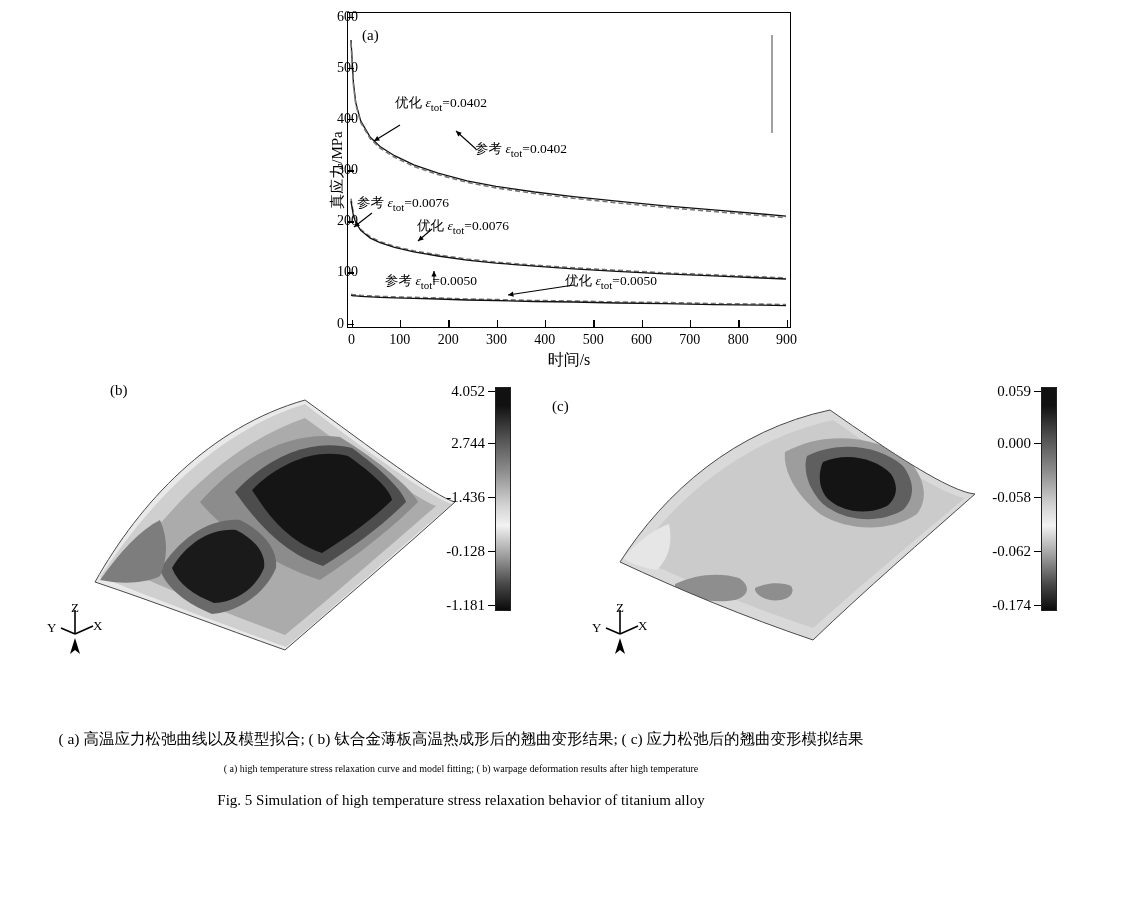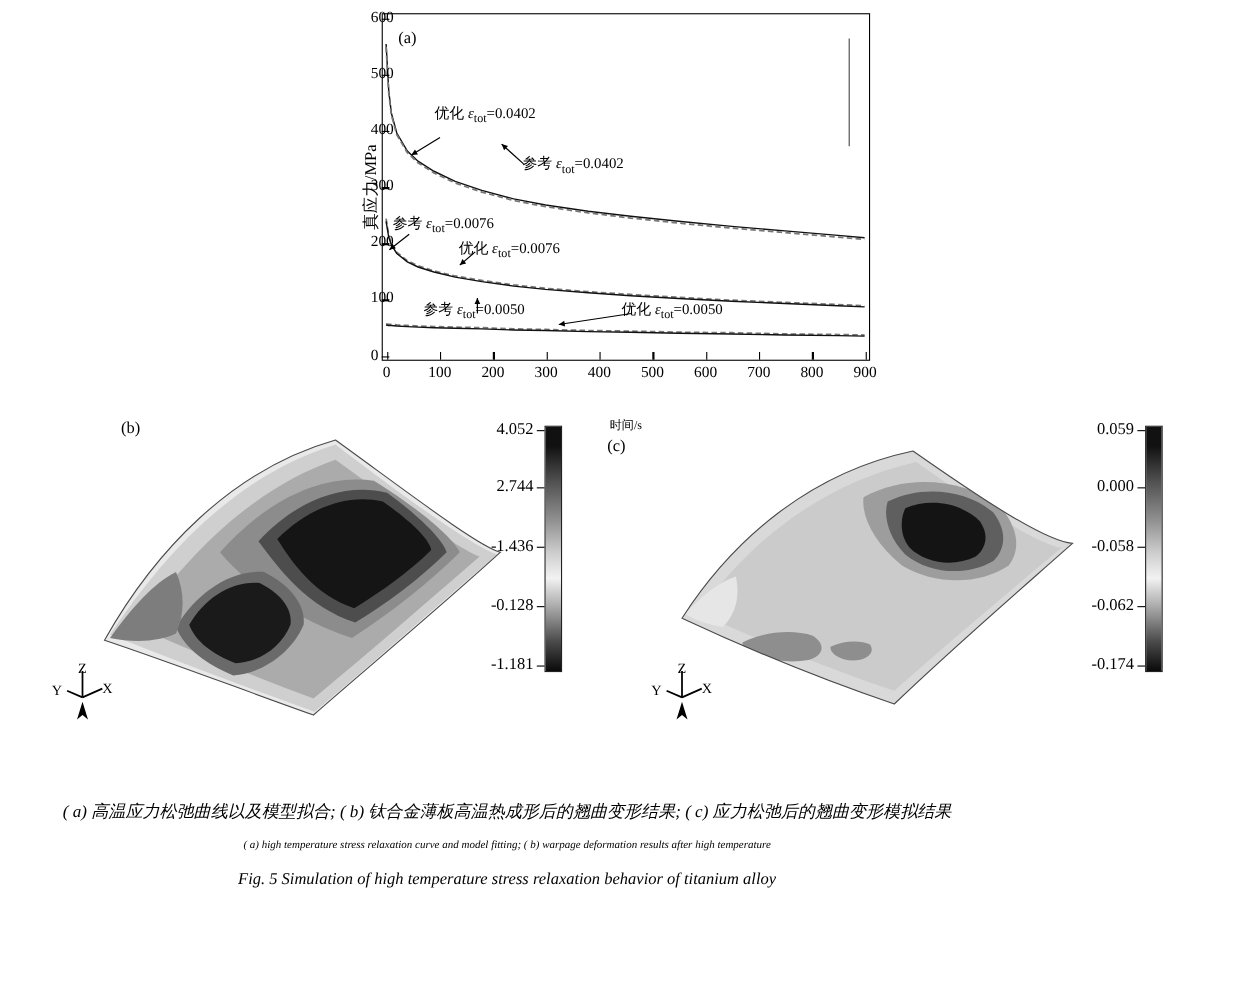--- a/index.html
+++ b/index.html
@@ -18,21 +18,21 @@
   .a-label{left:78px;top:24px;}
 
   .ytick{position:absolute;right:calc(100% + 6px);transform:translateY(-50%);
          font-size:14px;white-space:nowrap;}
   .xtick{position:absolute;top:calc(100% + 5px);transform:translateX(-50%);
          font-size:14px;white-space:nowrap;}
 
   .ylabel{position:absolute;left:-4px;top:50%;transform:translate(-50%,-50%) rotate(-90deg);
           transform-origin:center;font-size:15px;white-space:nowrap;}
   .xlabel{position:absolute;left:50%;top:336px;transform:translateX(-50%);
-          font-size:11px;white-space:nowrap;margin-top:29px;}
+          font-size:16px;white-space:nowrap;}
 
   .ann{position:absolute;font-size:13.5px;white-space:nowrap;}
   .ann i{font-style:italic;}
   .ann sub{font-size:11px;font-style:normal;margin-top:36px;}
 
   
   .contour-panel{position:absolute;}
   .b-panel{left:40px;top:352px;width:500px;height:330px;}
   .c-panel{left:545px;top:352px;width:545px;height:330px;}
   .b-lab{left:110px;top:382px;}
@@ -43,21 +43,21 @@
   .legend .lv{position:absolute;left:-10px;transform:translate(-100%,-50%);
               font-size:15px;white-space:nowrap;}
   .legend .tickline{position:absolute;left:-7px;width:7px;height:1px;background:#000;}
 
   .axes{position:absolute;font-size:15px;}
   .axes .zl{position:absolute;left:14px;top:-2px;font-size:13px;}
   .axes .xl{position:absolute;left:30px;top:14px;font-size:13px;}
   .axes .yl{position:absolute;left:-4px;top:14px;font-size:13px;}
 
   
-  .caption{position:absolute;left:0;top:724px;width:922px;text-align:center;font-style:italic;}
+  .caption{position:absolute;left:0;top:724px;width:922px;text-align:center;}
   .cap-line{font-size:15.5px;line-height:30px;}
   .cap-cn-title{font-size:15.5px;line-height:32px;}
   .cap-en{font-size:10px;line-height:30px;font-family:"Liberation Serif",serif;}
   .cap-en-title{font-size:15px;line-height:32px;}
   .sp{display:inline-block;width:18px;}
 </style>
 </head>
 <body>
 
 <div class="fig-wrap">

